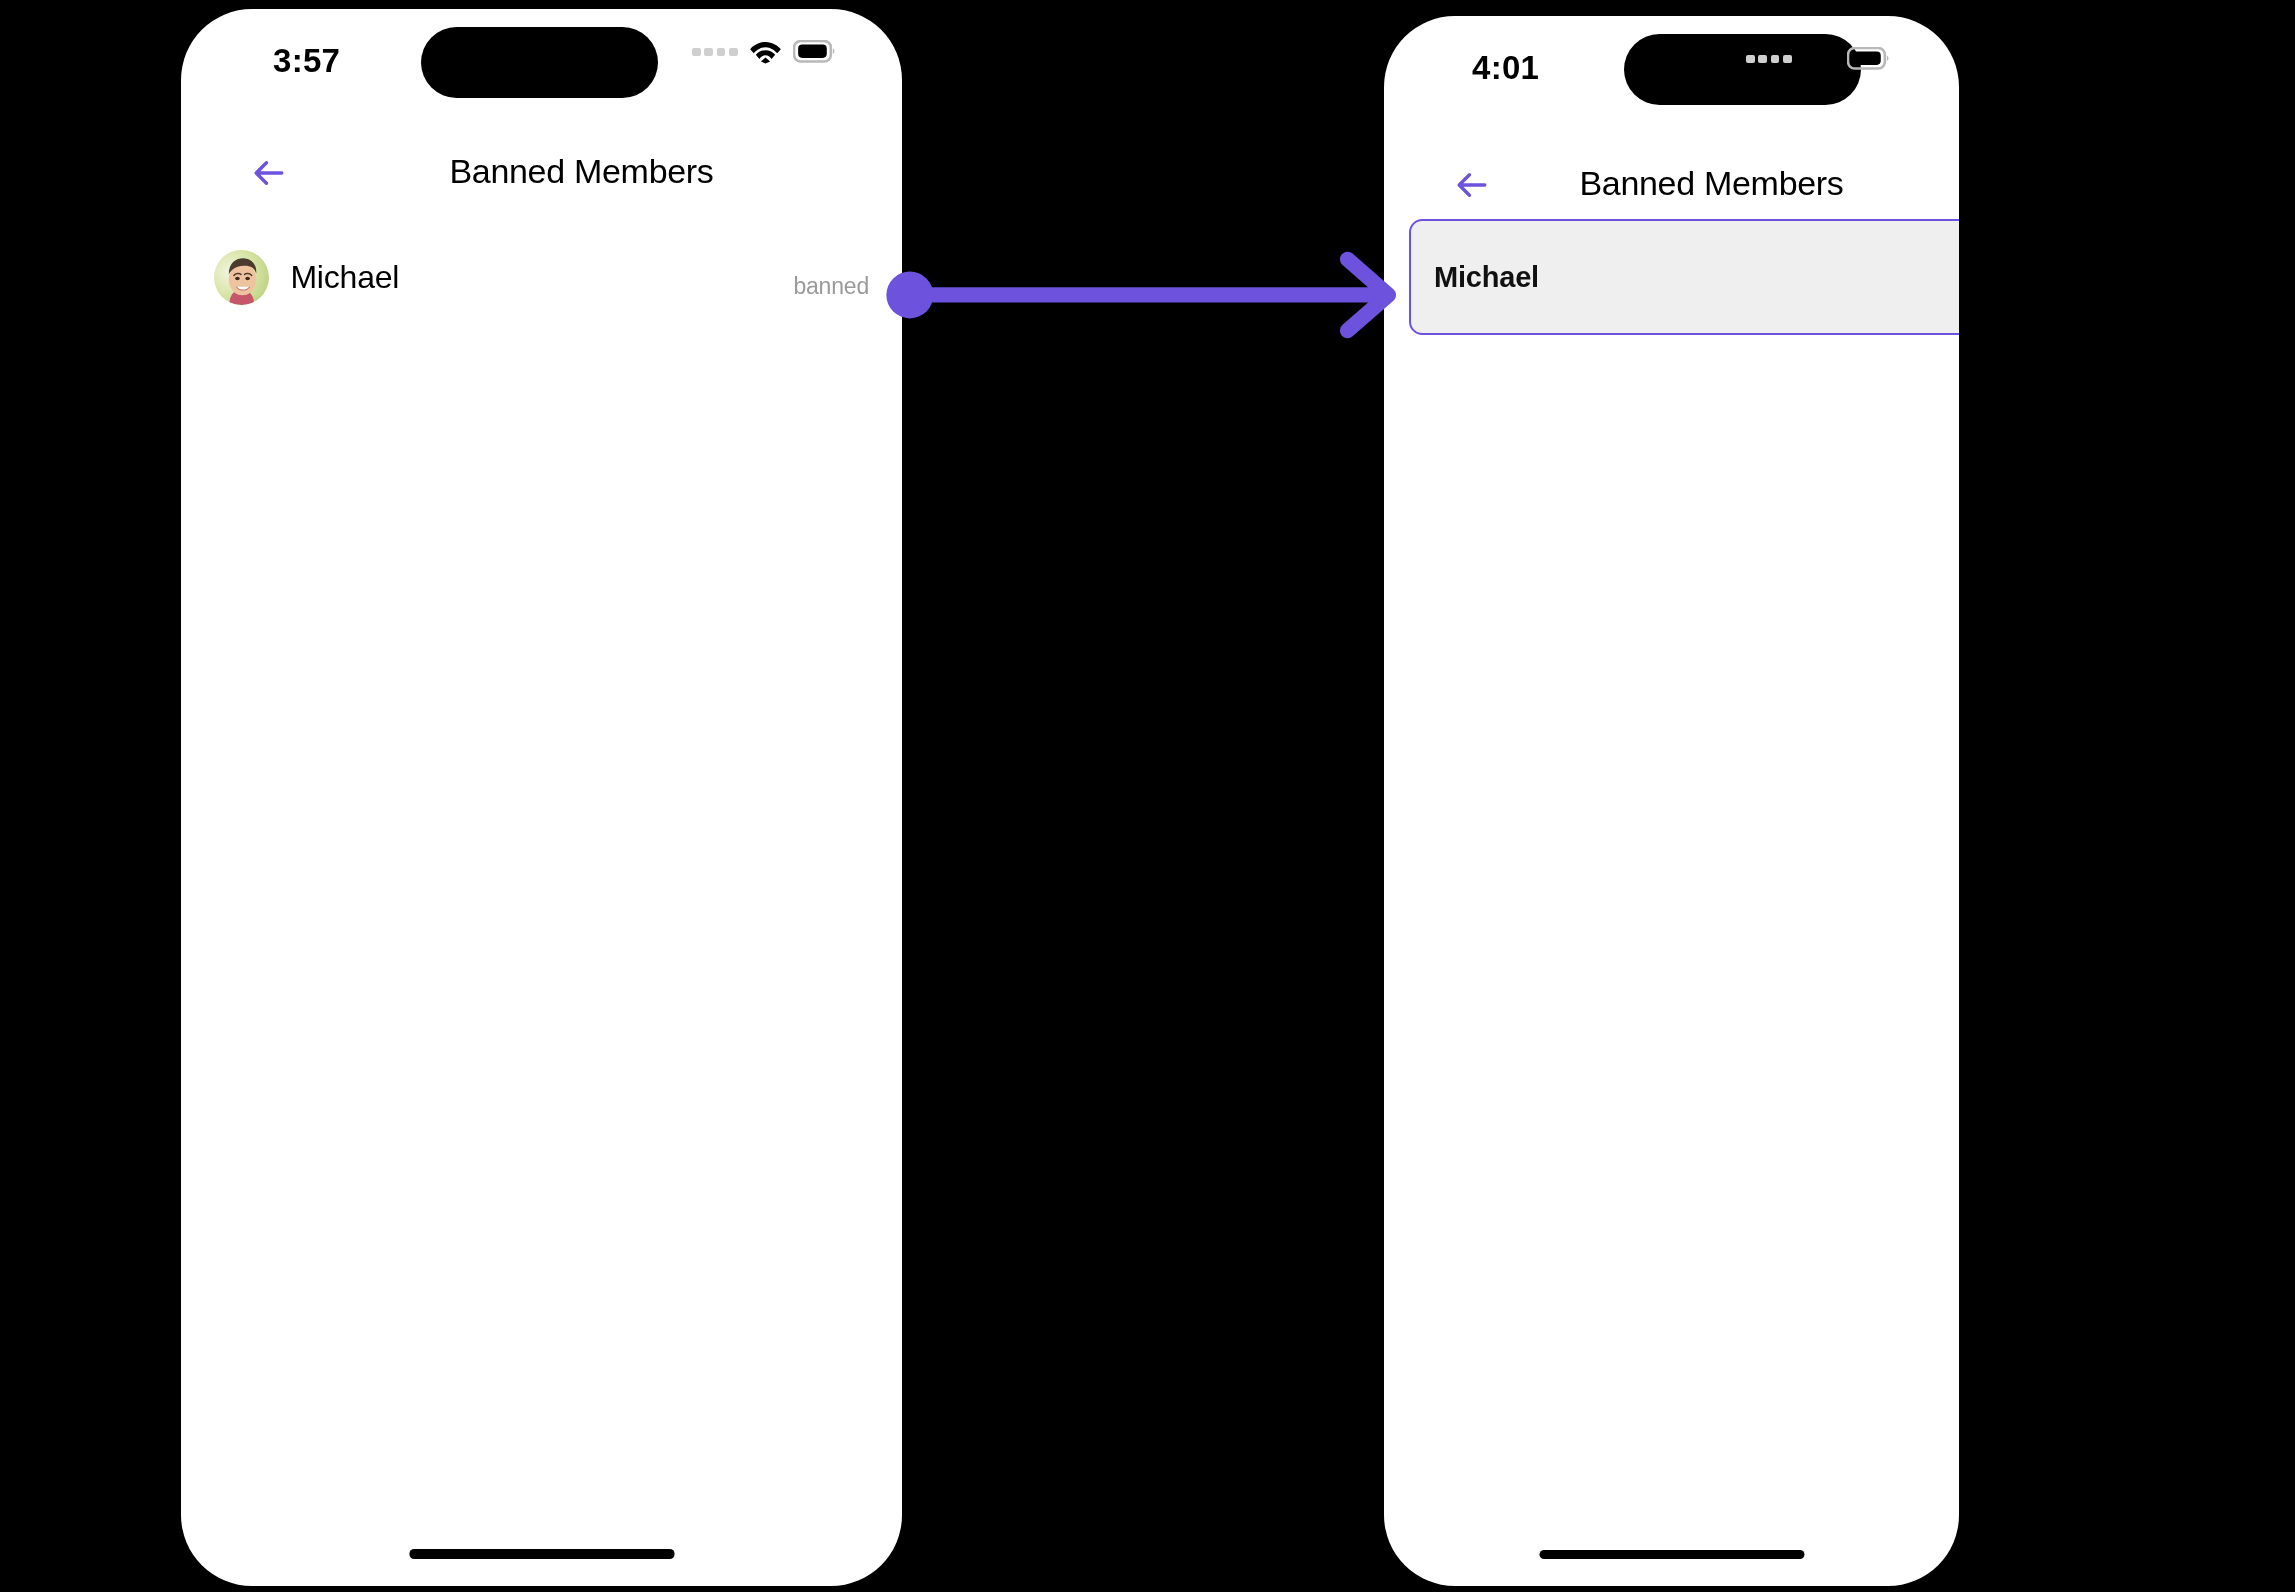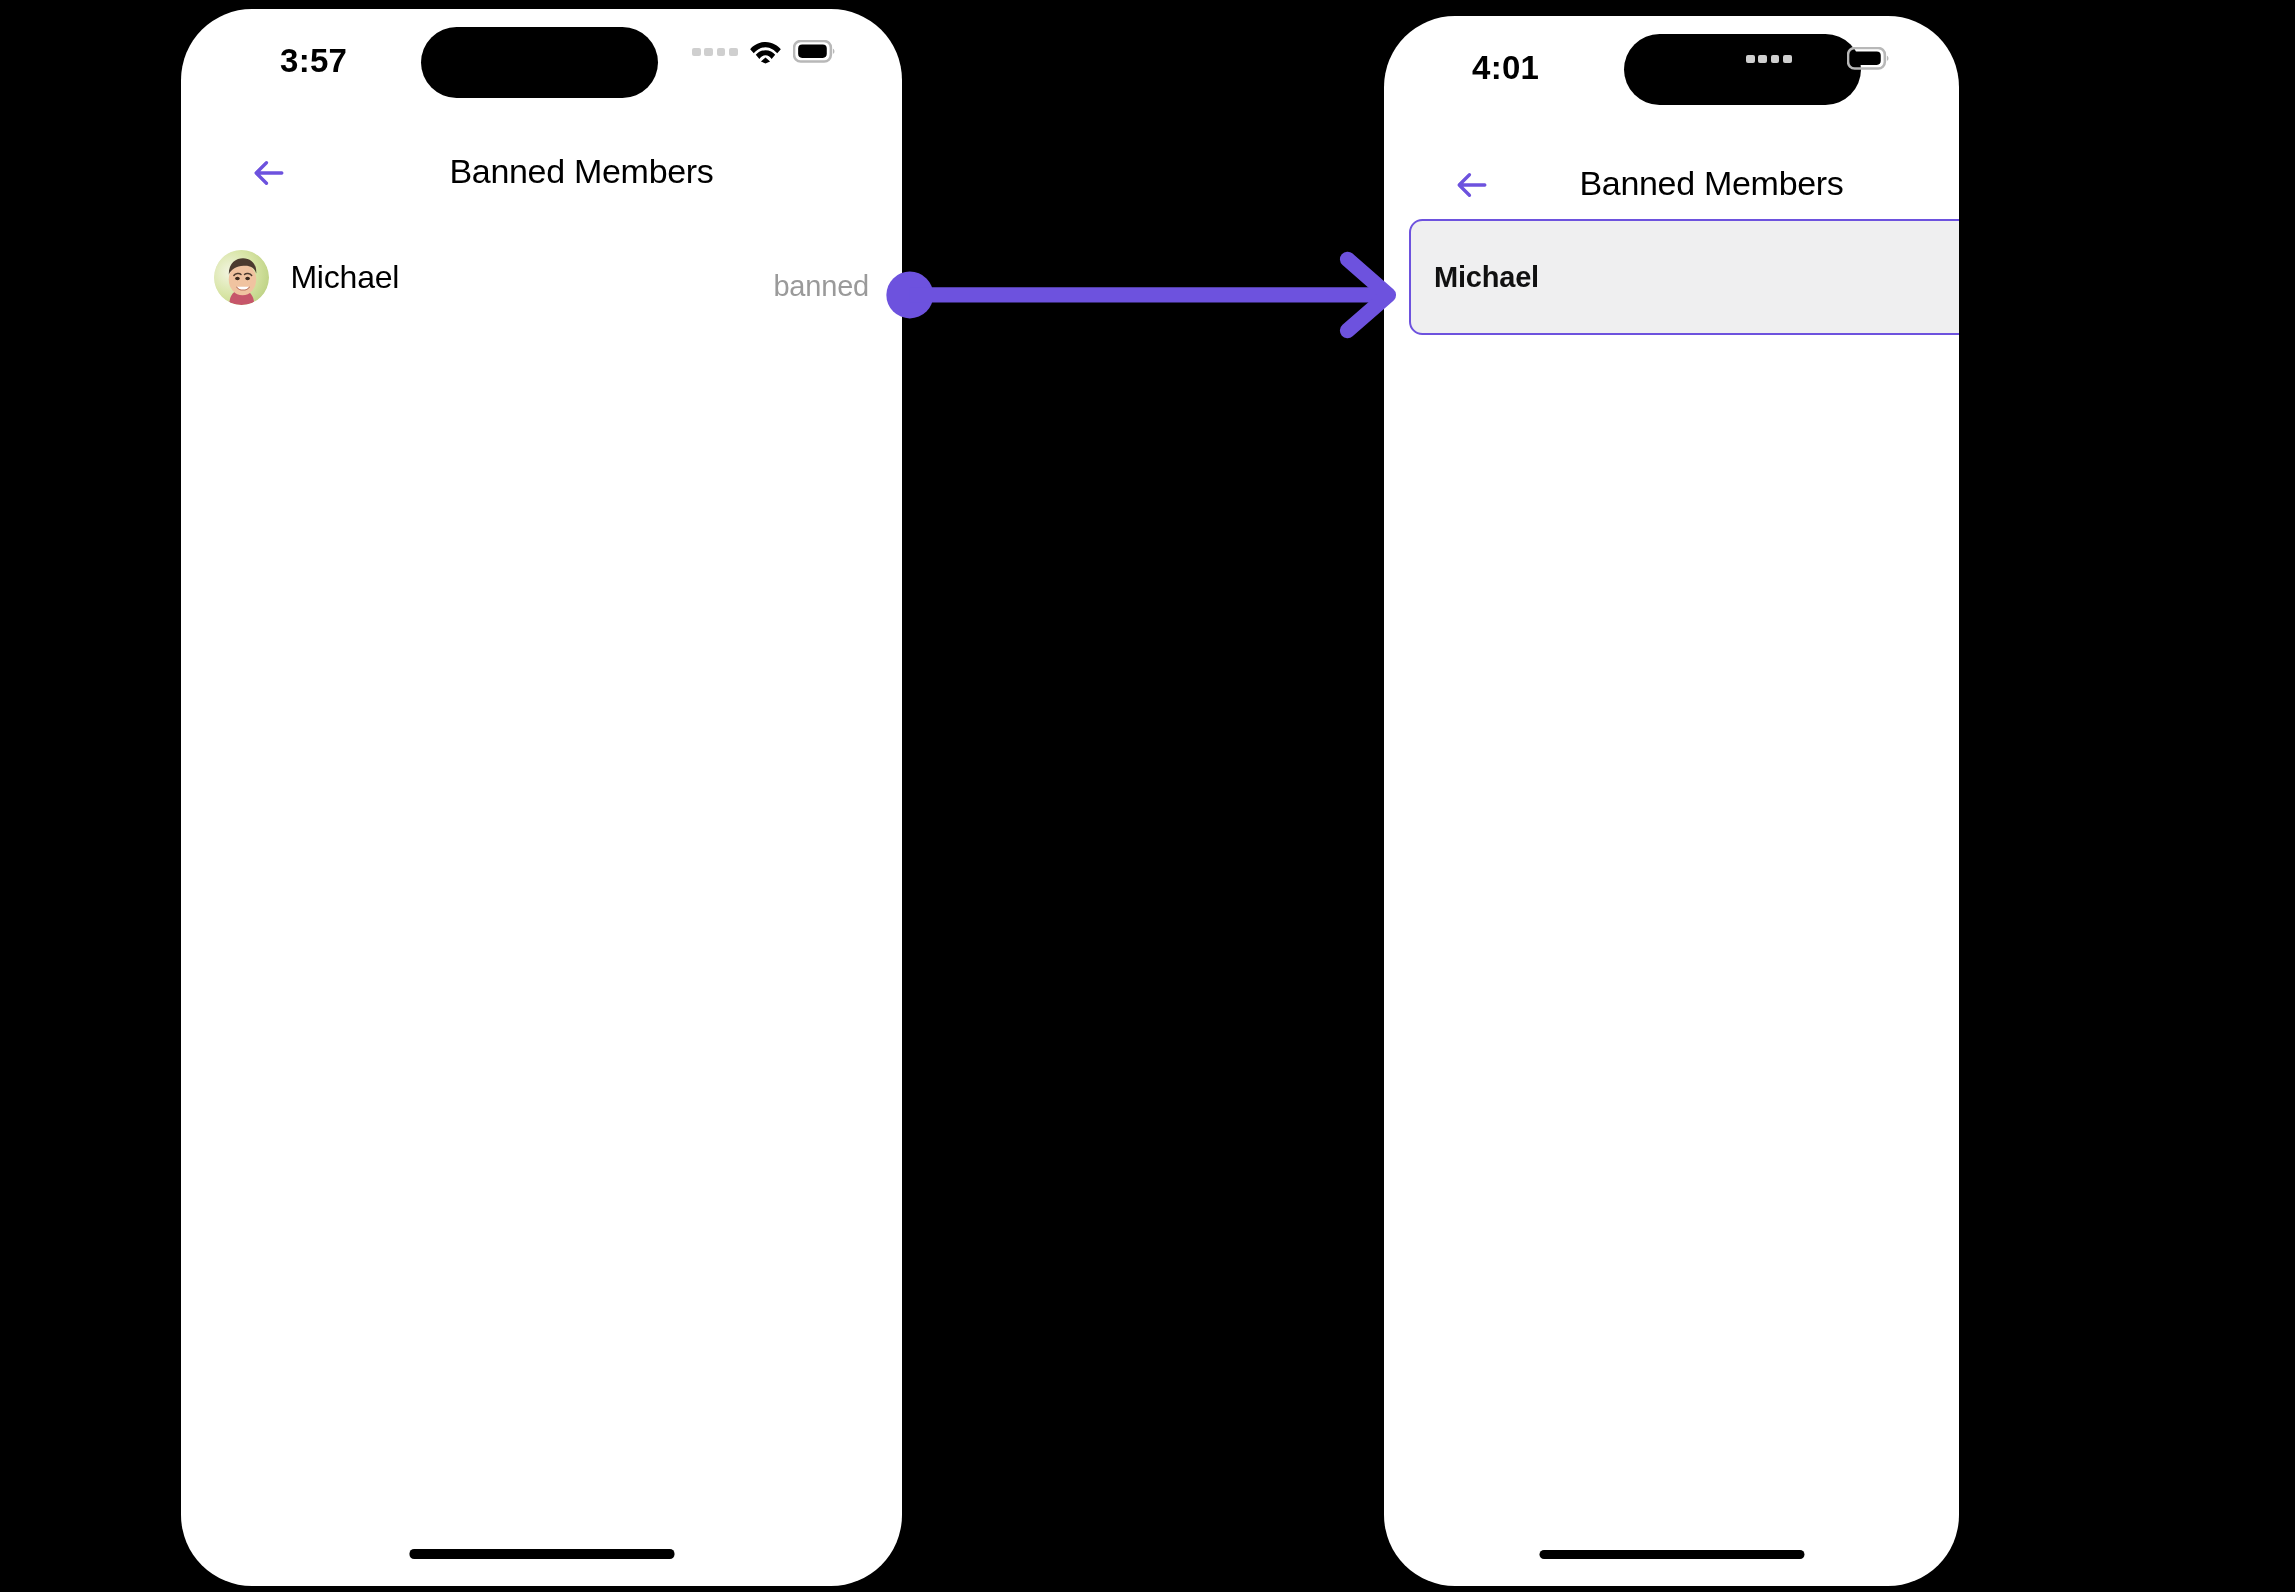--- a/index.html
+++ b/index.html
@@ -35,21 +35,21 @@
   }
   .status-time {
     position: absolute;
     top: 35px;
     font-size: 33px;
     font-weight: 700;
     color: #000000;
     letter-spacing: 0.3px;
     line-height: 1;
   }
-  .phone-left  .status-time { left: 99px; }
+  .phone-left  .status-time { left: 92px; }
   .phone-right .status-time { left: 88px; }
 
   .dynamic-island {
     position: absolute;
     top: 18px;
     width: 237px;
     height: 71px;
     background: #000000;
     border-radius: 38px;
   }
@@ -143,21 +143,21 @@
   .avatar svg { display: block; width: 100%; height: 100%; }
   .row-name {
     font-size: 32px;
     color: #000000;
     margin-left: 21.4px;
     line-height: 1;
     letter-spacing: -0.2px;
   }
   .row-status {
     margin-left: auto;
-    font-size: 29px;
+    font-size: 23px;
     color: #9a9a9a;
     line-height: 1;
     letter-spacing: -0.2px;
     margin-top: 19px;
   }
 
   
   .card-row {
     position: absolute;
     left: 24.5px;

